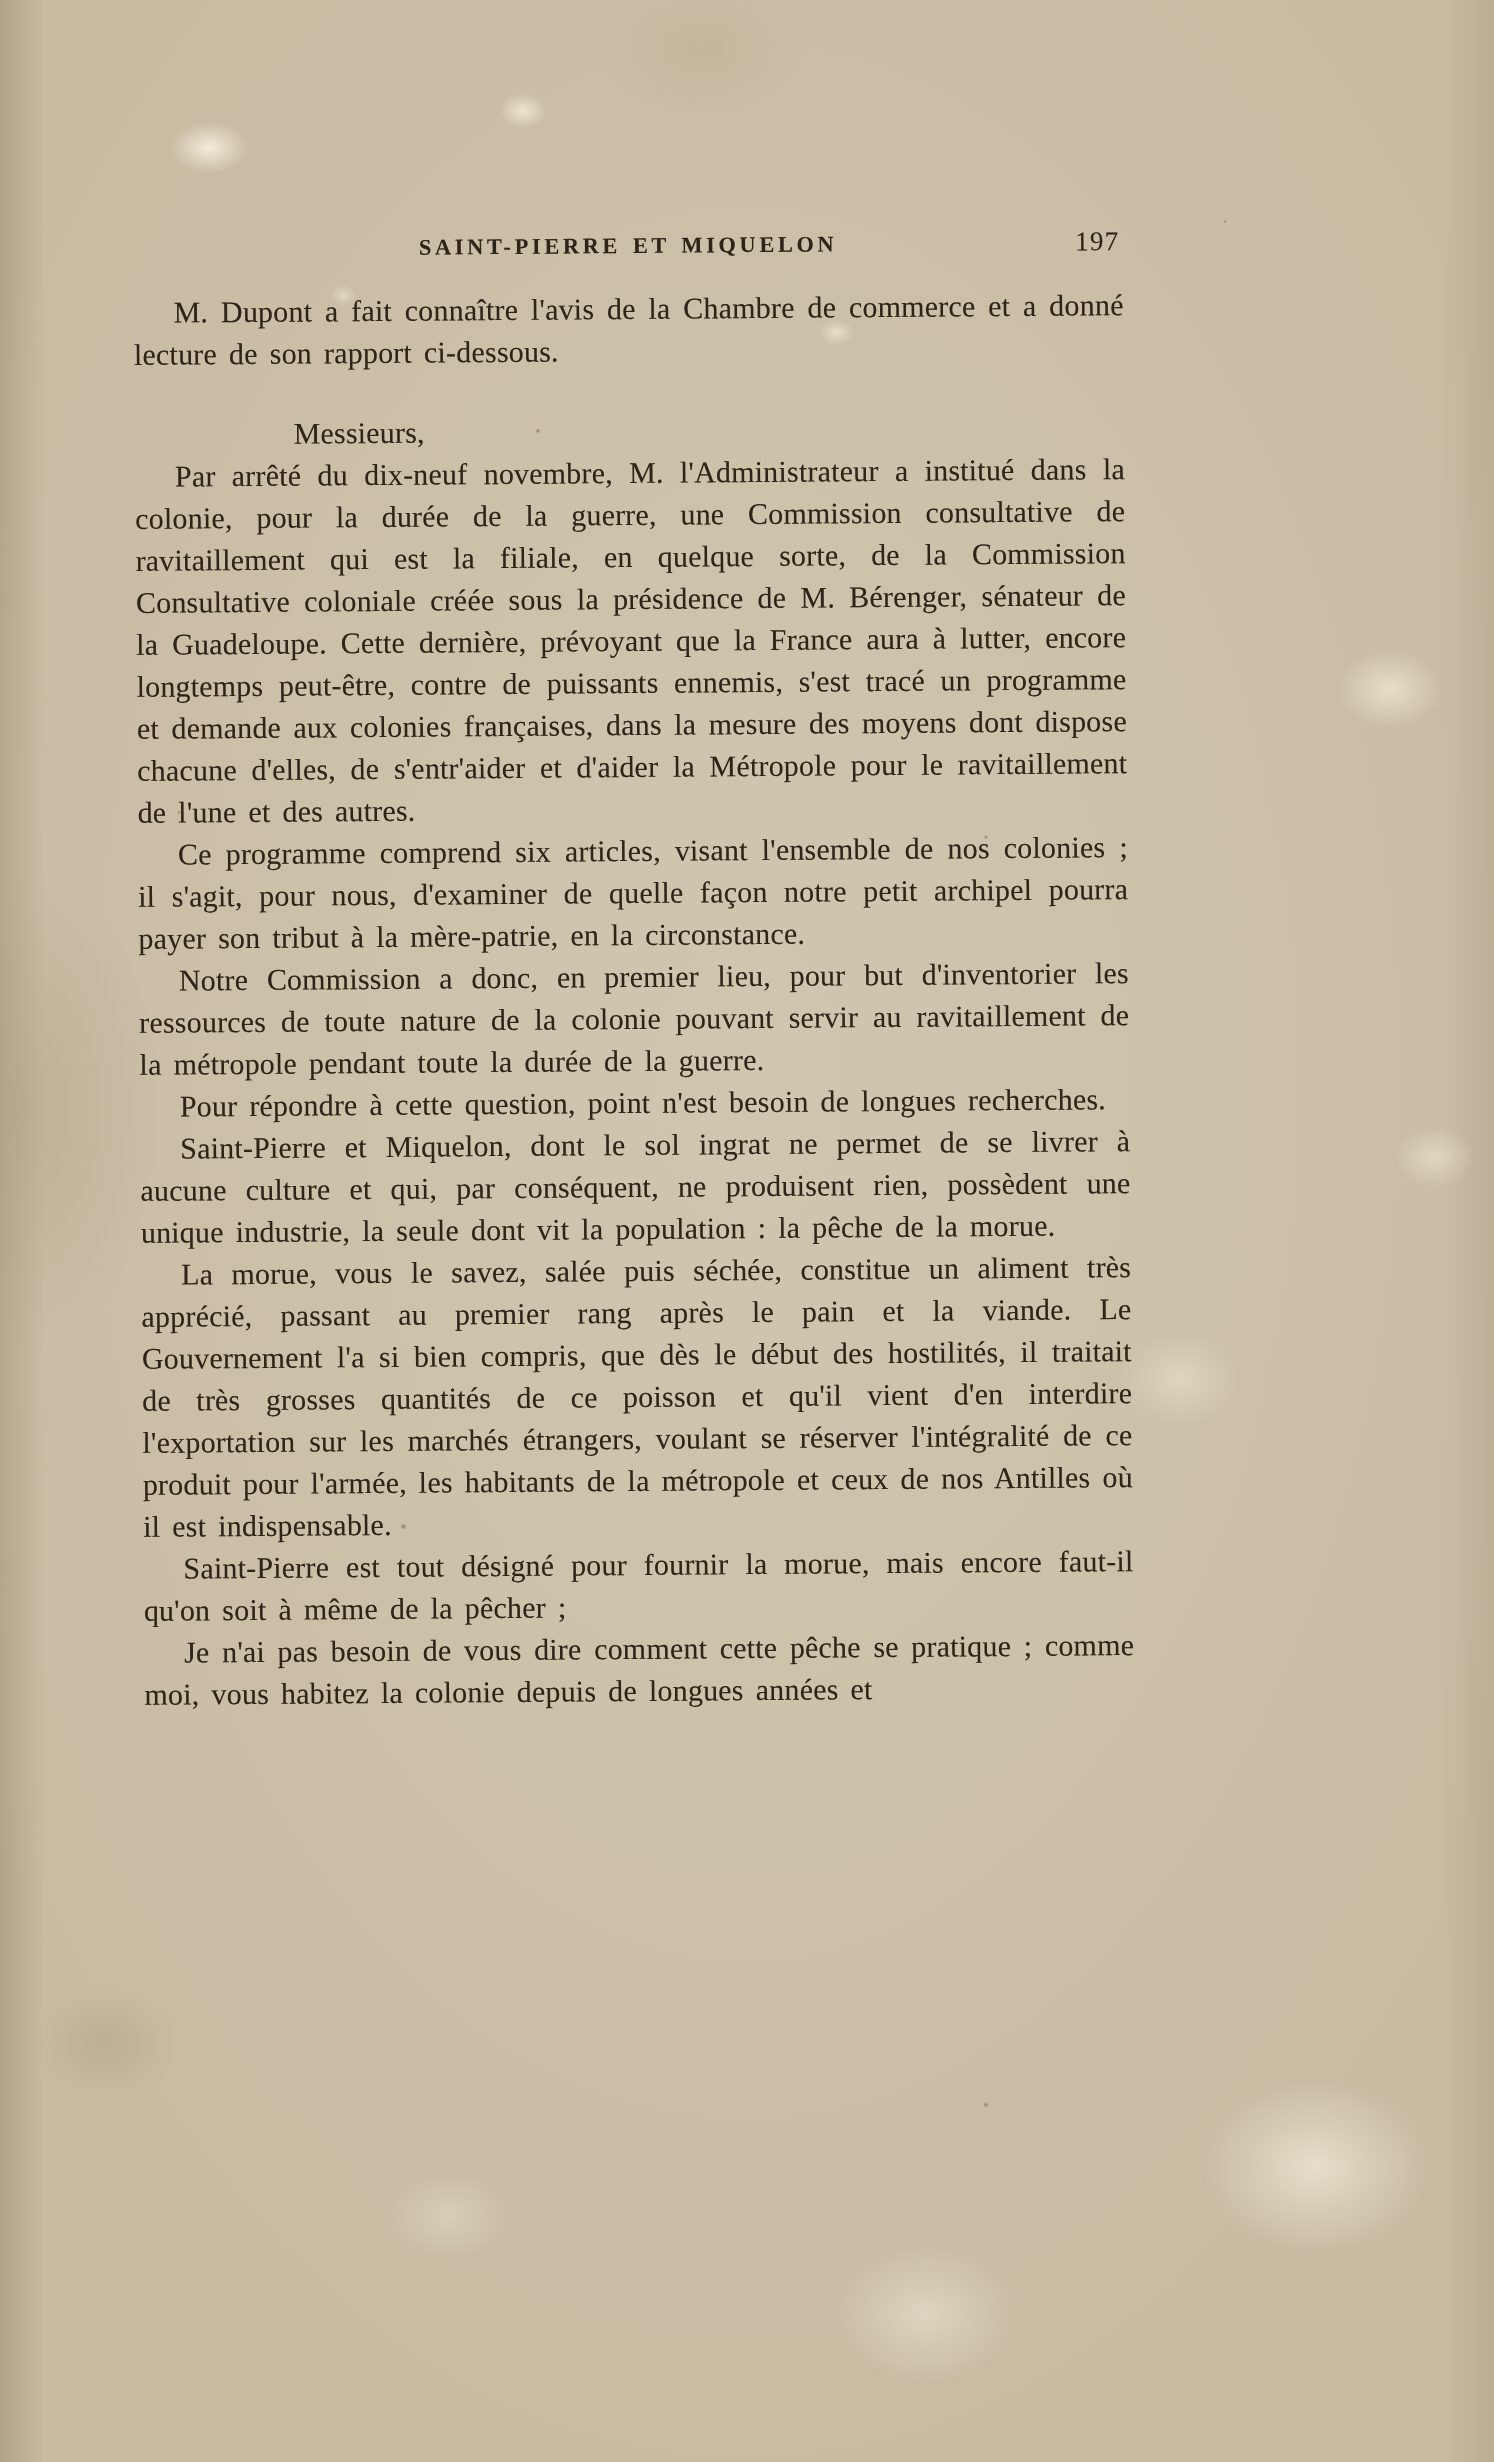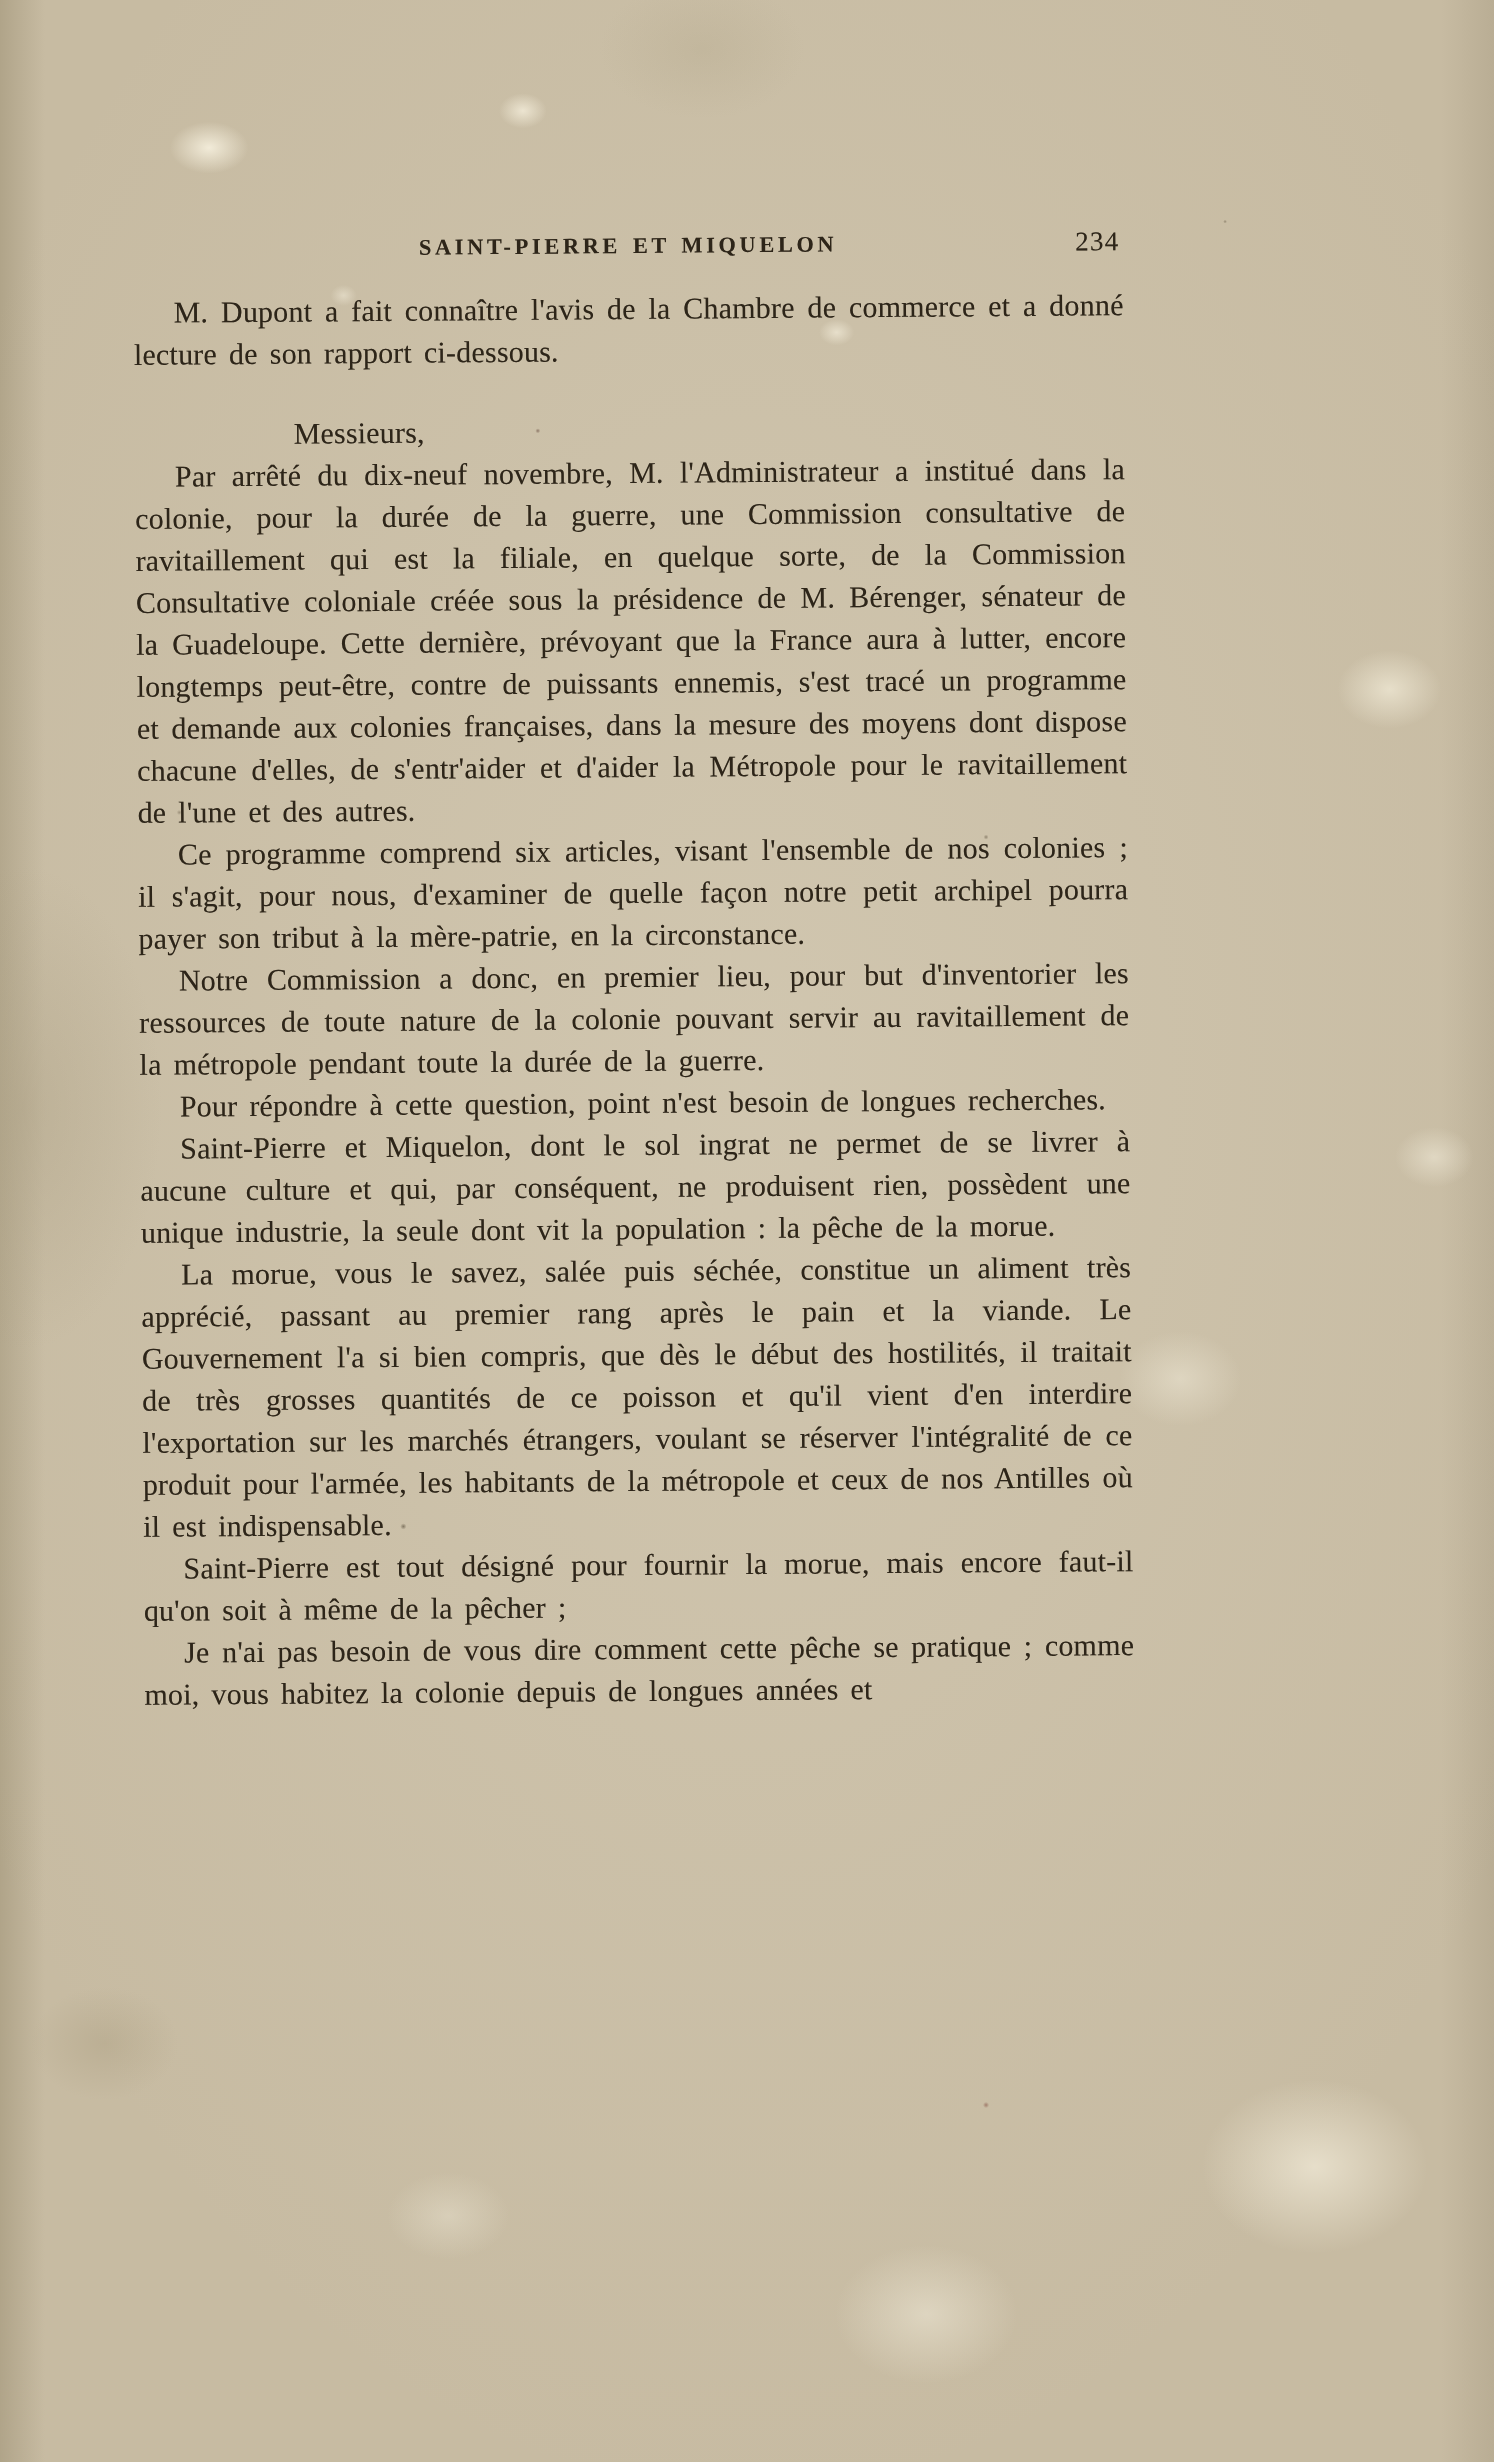--- a/index.html
+++ b/index.html
@@ -89,21 +89,21 @@
 </head>
 <body>
 
 <div class="page">
   <div class="specks"></div>
 
   <div class="content">
 
     <div class="running-header">
       <span>SAINT-PIERRE ET MIQUELON</span>
-      <span class="page-number">234</span>
+      <span class="page-number">197</span>
     </div>
 
     <p class="para">M. Dupont a fait connaître l'avis de la Chambre de commerce et a donné lecture de son rapport ci-dessous.</p>
 
     <p class="salutation">Messieurs,</p>
 
     <p class="para">Par arrêté du dix-neuf novembre, M. l'Administrateur a institué dans la colonie, pour la durée de la guerre, une Commission consultative de ravitaillement qui est la filiale, en quelque sorte, de la Commission Consultative coloniale créée sous la présidence de M. Bérenger, sénateur de la Guadeloupe. Cette dernière, prévoyant que la France aura à lutter, encore longtemps peut-être, contre de puissants ennemis, s'est tracé un programme et demande aux colonies françaises, dans la mesure des moyens dont dispose chacune d'elles, de s'entr'aider et d'aider la Métropole pour le ravitaillement de l'une et des autres.</p>
 
     <p class="para">Ce programme comprend six articles, visant l'ensemble de nos colonies ; il s'agit, pour nous, d'examiner de quelle façon notre petit archipel pourra payer son tribut à la mère-patrie, en la circonstance.</p>
 

